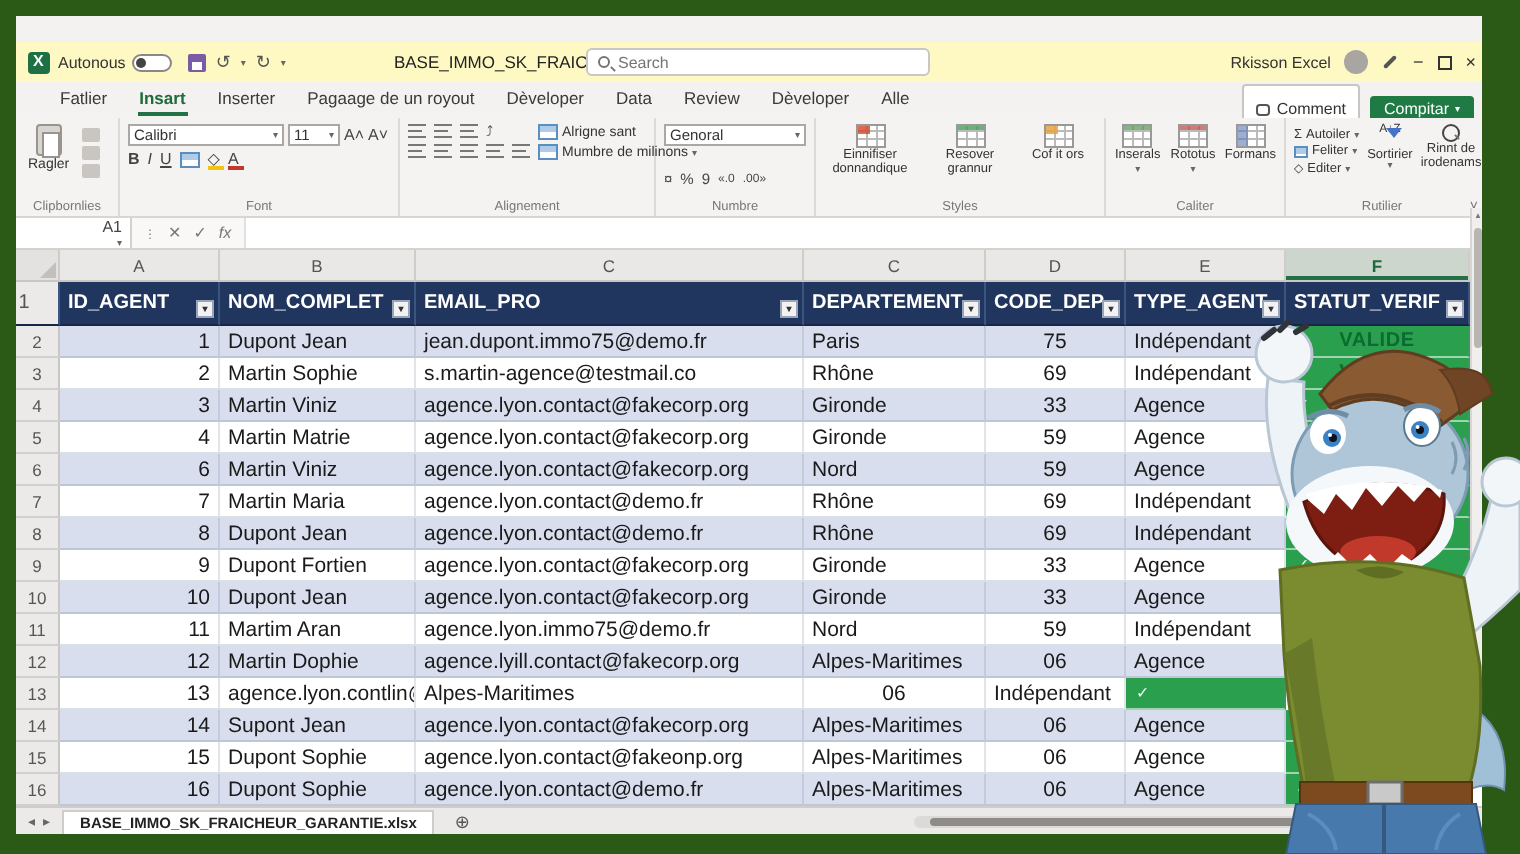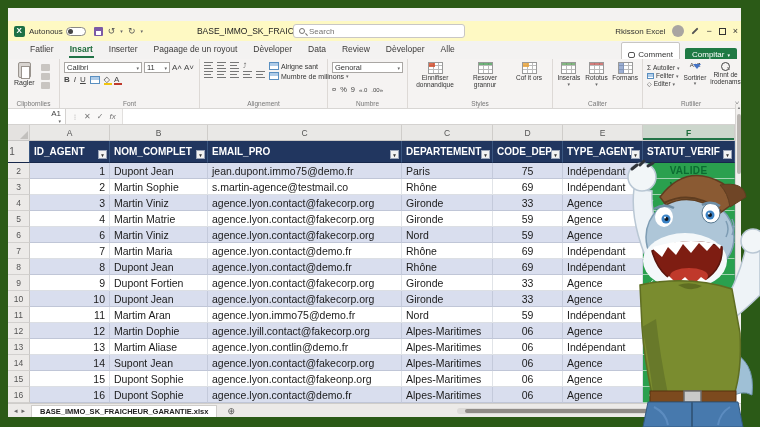--- a/index.html
+++ b/index.html
@@ -534,21 +534,20 @@
           <div class="gcell ctr">06</div>
           <div class="gcell ">Agence</div>
           <div class="gcell statut">
             <span class="chk">✓</span>
             <span class="lbl"></span>
           </div>
         </div>
         <div class="grow">
           <div class="gcell rownum">13</div>
           <div class="gcell num">13</div>
-          <div class="gcell ">Martim Aliase</div>
           <div class="gcell ">agence.lyon.contlin@demo.fr</div>
           <div class="gcell ">Alpes-Maritimes</div>
           <div class="gcell ctr">06</div>
           <div class="gcell ">Indépendant</div>
           <div class="gcell statut">
             <span class="chk">✓</span>
             <span class="lbl"></span>
           </div>
         </div>
         <div class="grow banded">

